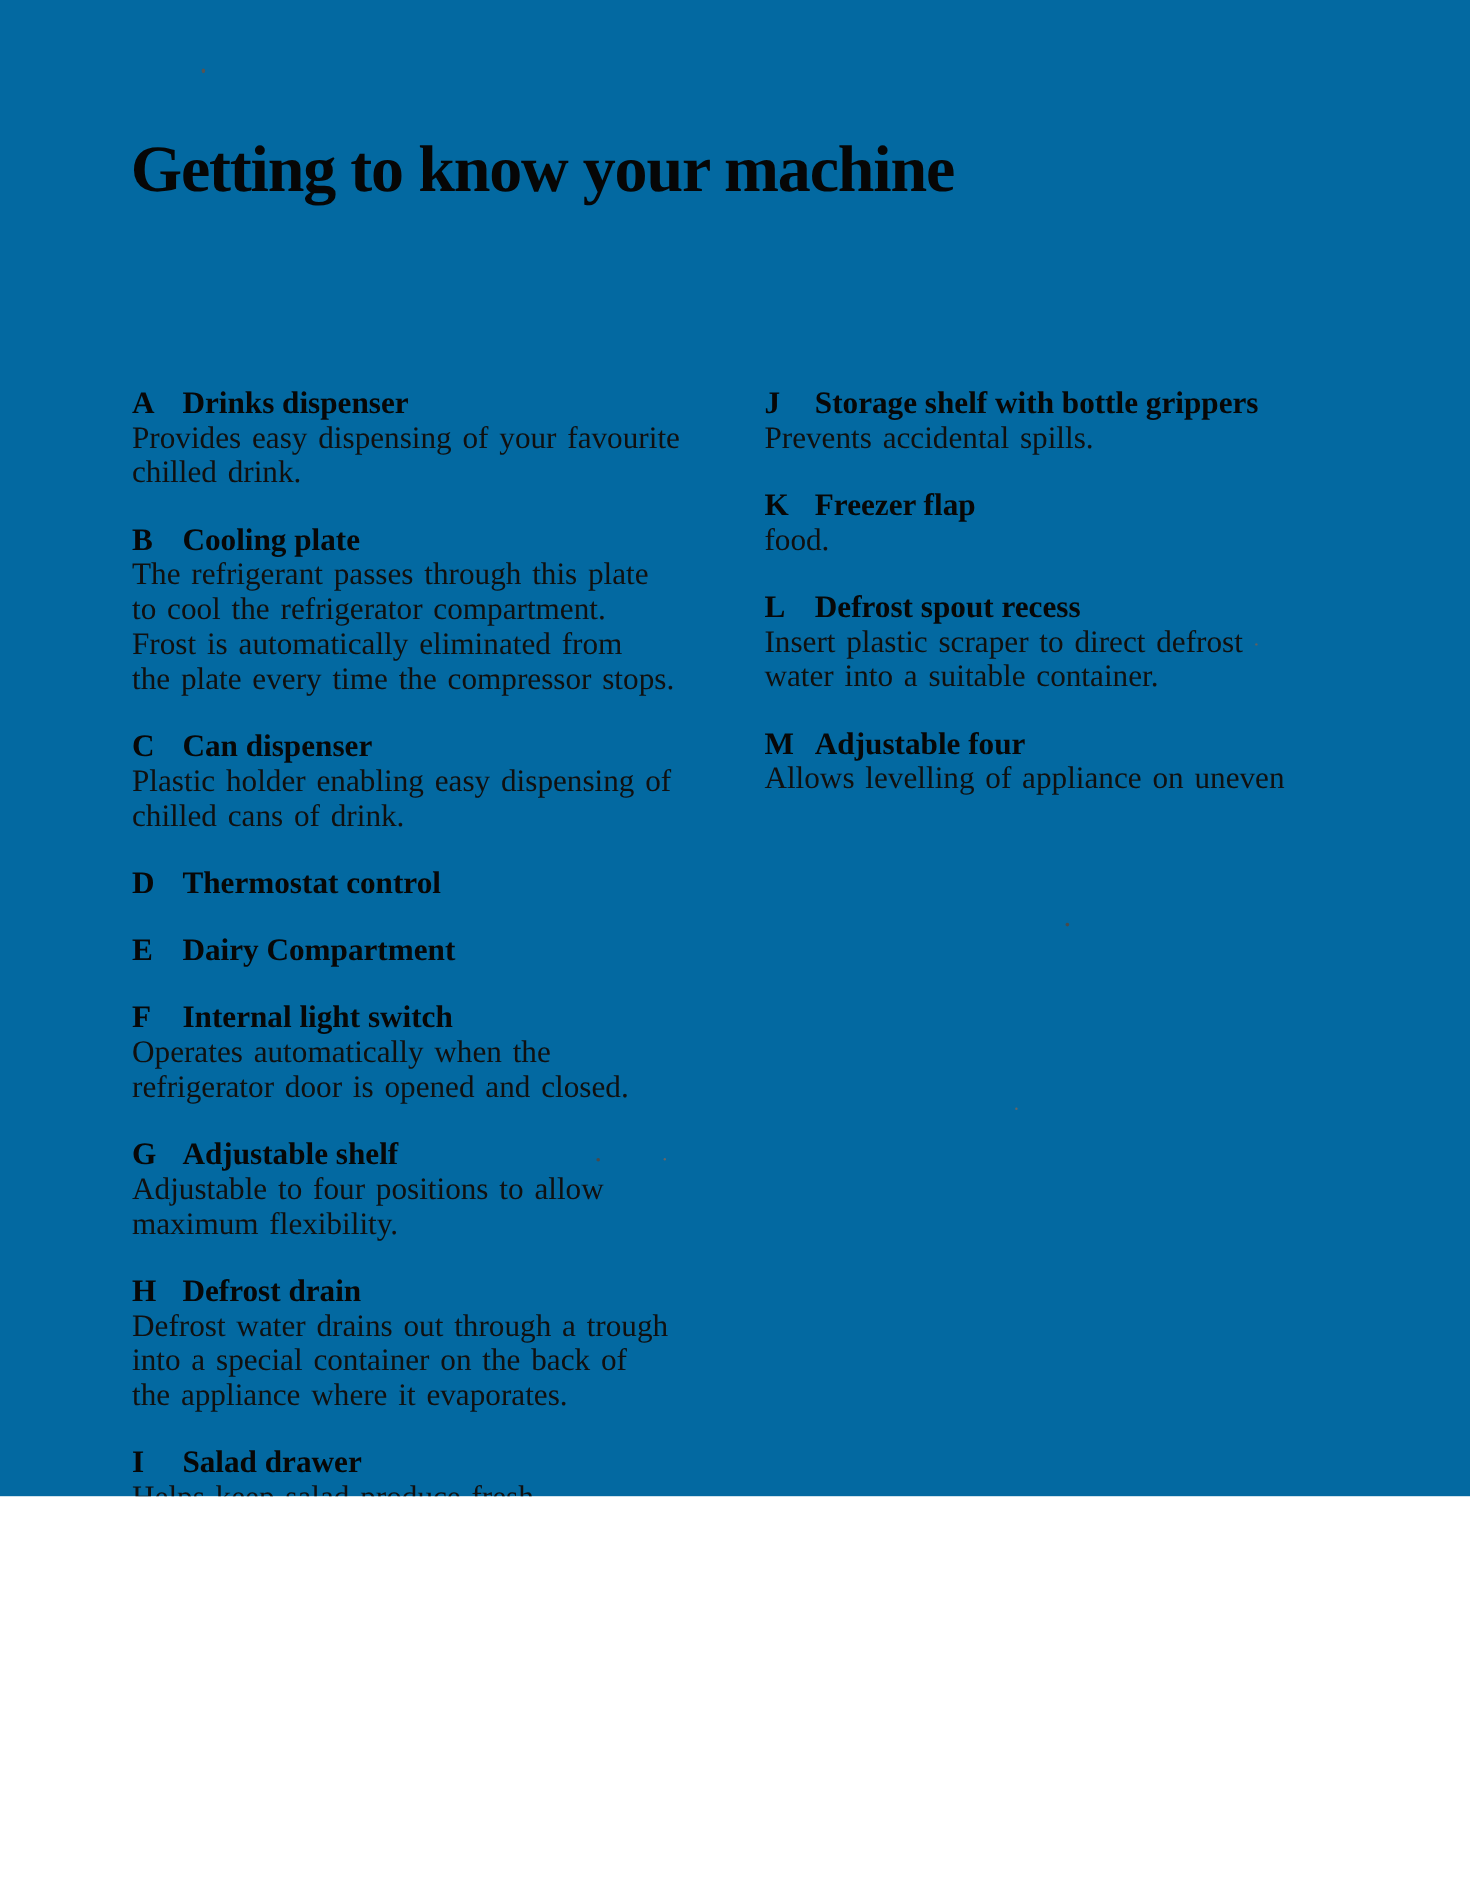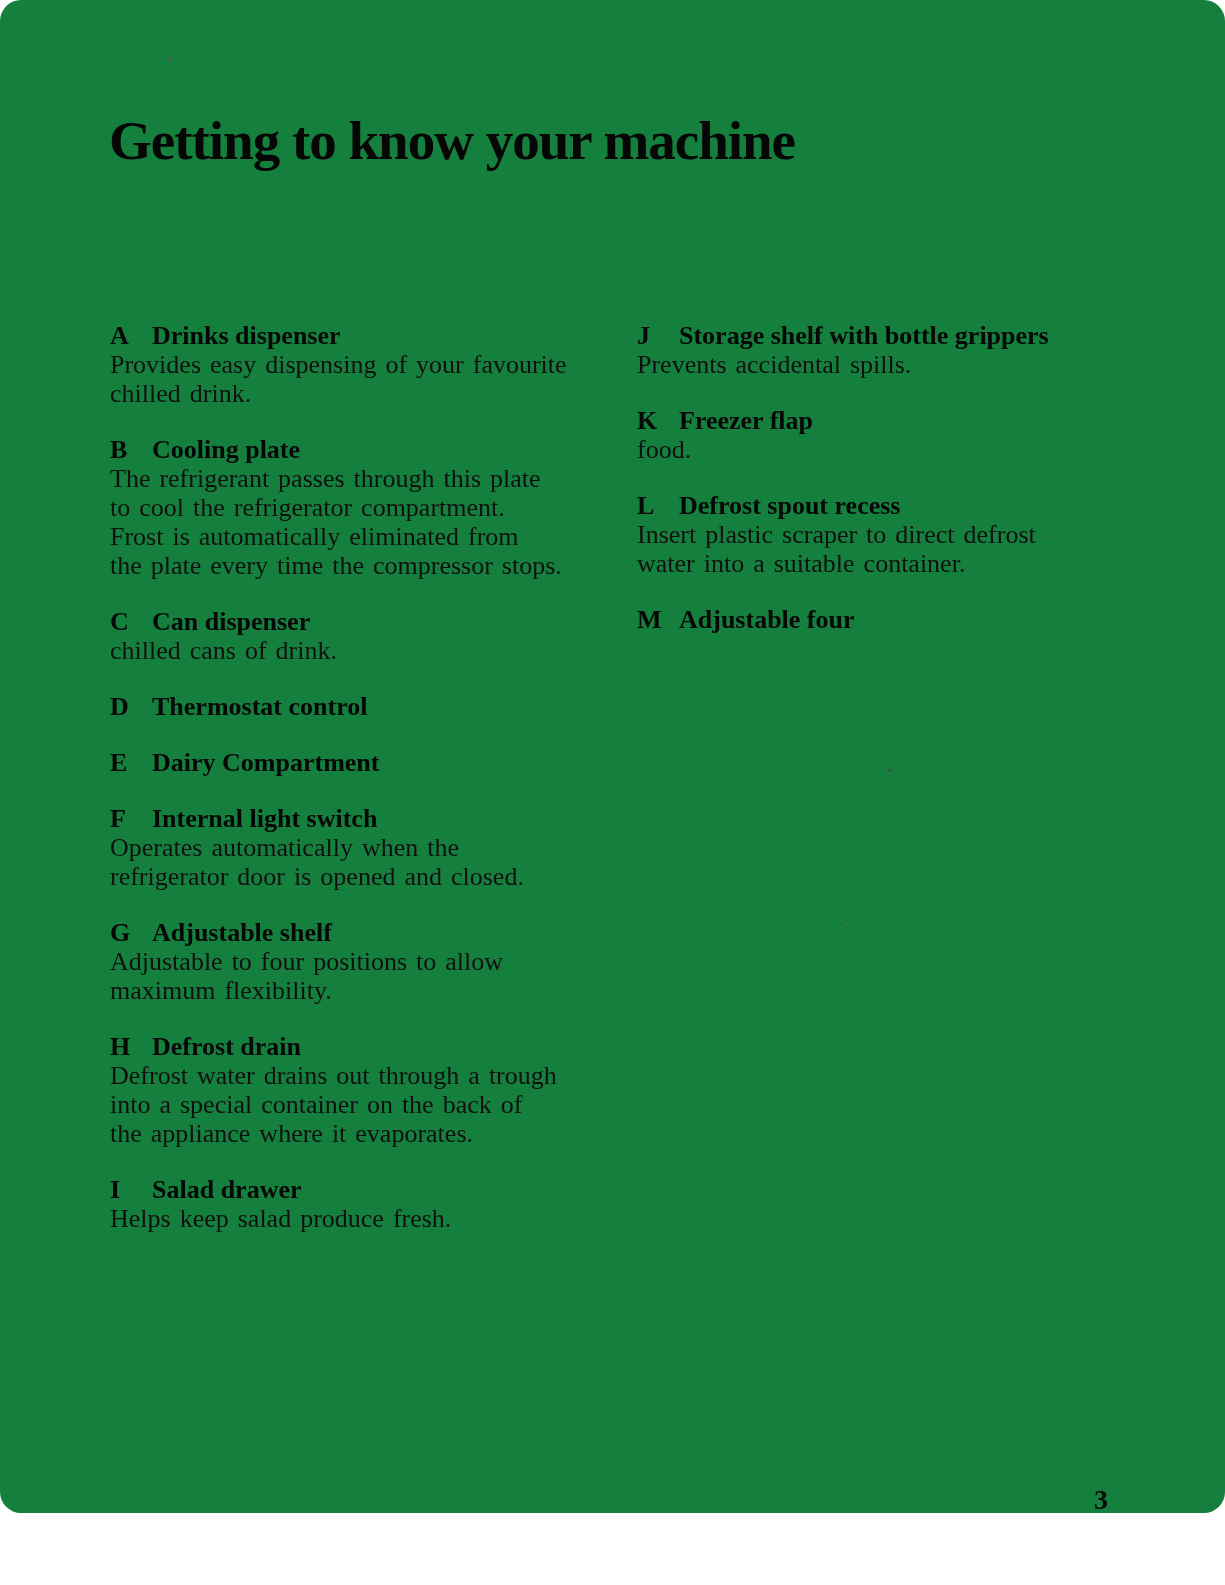--- a/index.html
+++ b/index.html
@@ -1,20 +1,19 @@
 <!DOCTYPE html>
 <html><head>
 <meta charset="utf-8">
 <style>
   html, body { margin:0; padding:0; background:#fff; }
   .page {
-    position:relative; width:1225px; height:1513px;
-    background:#15803d; overflow:hidden;
+    position:relative; width:1225px; height:1247px;
+    background:#0369a1; overflow:hidden;
     font-family:"Liberation Serif","DejaVu Serif",serif;
-    border-radius:21px;
   }
   .title {
     position:absolute; left:109px; top:76px;
     font-weight:bold; font-size:55px; line-height:1;
     letter-spacing:-1px; color:#060606; white-space:nowrap;
   }
   .col { position:absolute; top:321px; width:490px; }
   .col-left  { left:110px; }
   .col-right { left:637px; }
   .item { margin:0 0 27px 0; }
@@ -96,20 +95,21 @@
           <div class="body-line">Frost is automatically eliminated from</div>
           <div class="body-line">the plate every time the compressor stops.</div>
         </div>
       </div>
       <div class="item">
         <div class="item-heading">
           <span class="item-letter">C</span>
           <span class="item-name">Can dispenser</span>
         </div>
         <div class="item-body">
+          <div class="body-line">Plastic holder enabling easy dispensing of</div>
           <div class="body-line">chilled cans of drink.</div>
         </div>
       </div>
       <div class="item">
         <div class="item-heading">
           <span class="item-letter">D</span>
           <span class="item-name">Thermostat control</span>
         </div>
       </div>
       <div class="item">
@@ -187,20 +187,21 @@
           <div class="body-line">Insert plastic scraper to direct defrost</div>
           <div class="body-line">water into a suitable container.</div>
         </div>
       </div>
       <div class="item">
         <div class="item-heading">
           <span class="item-letter">M</span>
           <span class="item-name">Adjustable four</span>
         </div>
         <div class="item-body">
+          <div class="body-line">Allows levelling of appliance on uneven</div>
         </div>
       </div>
     </div>
 
   <div class="page-number">3</div>
 
   <div class="blue-line"></div>
   <div class="scan-band">
     <span class="band-gap g1"></span>
     <span class="band-gap g2"></span>

